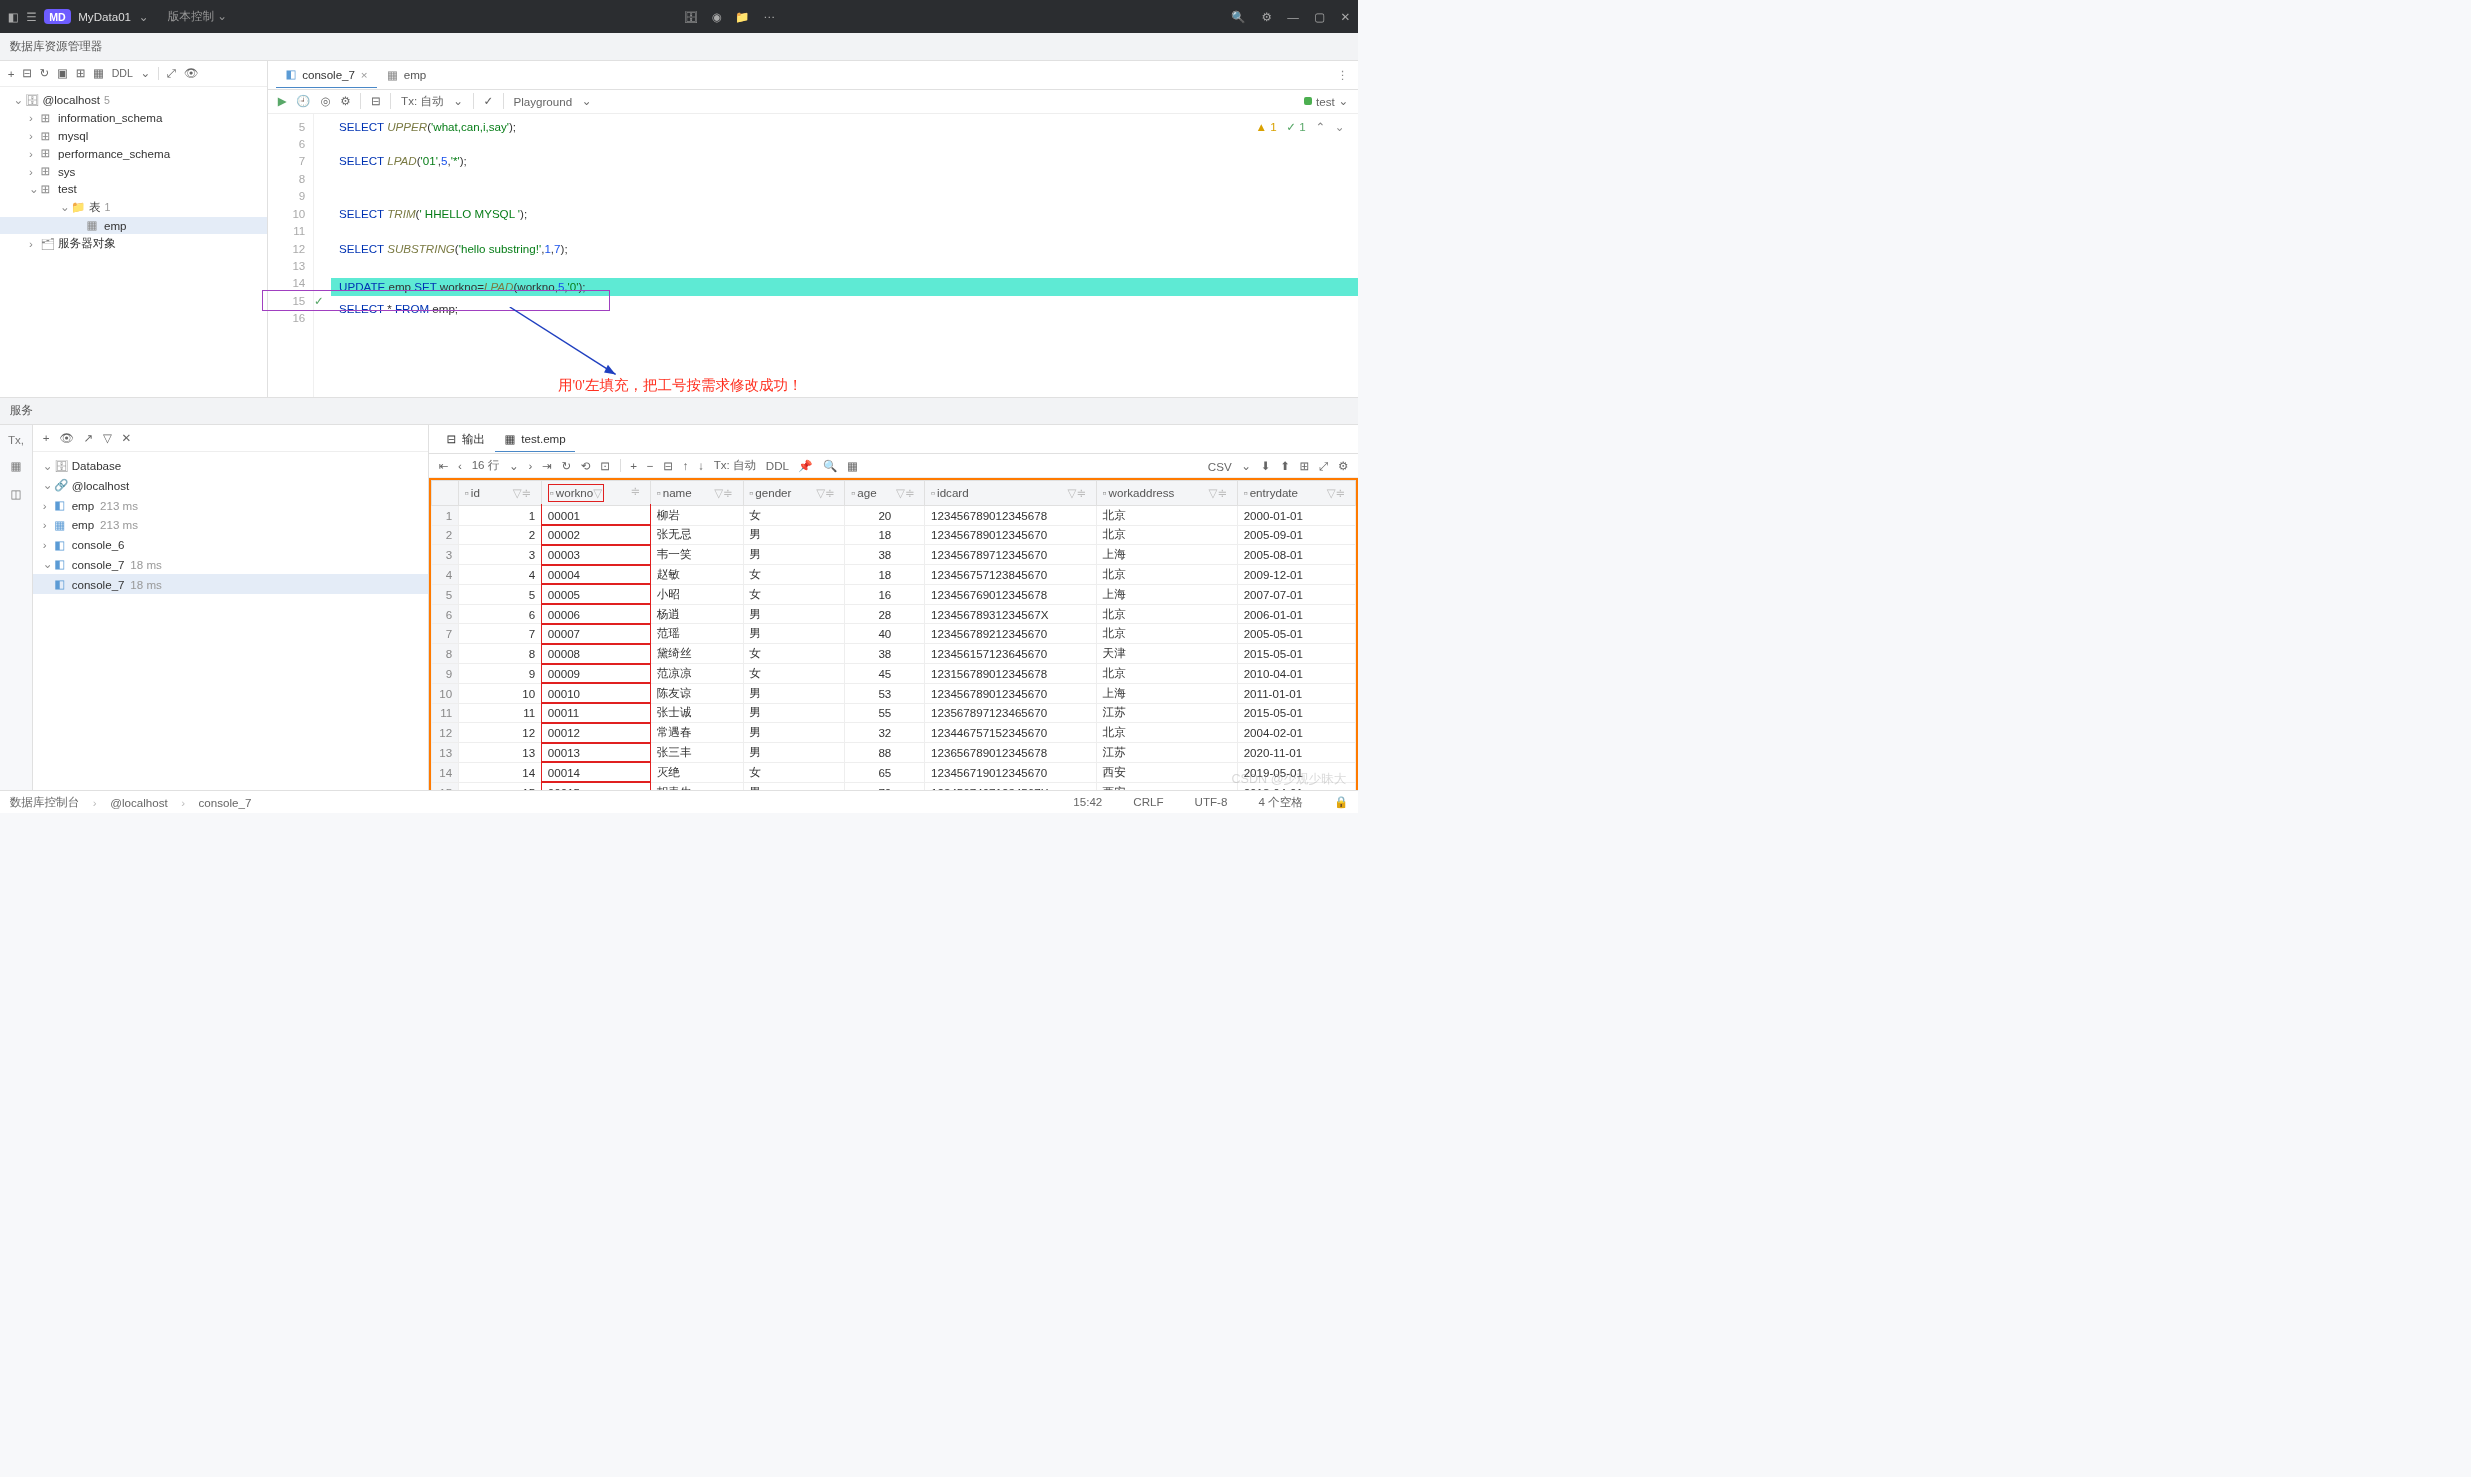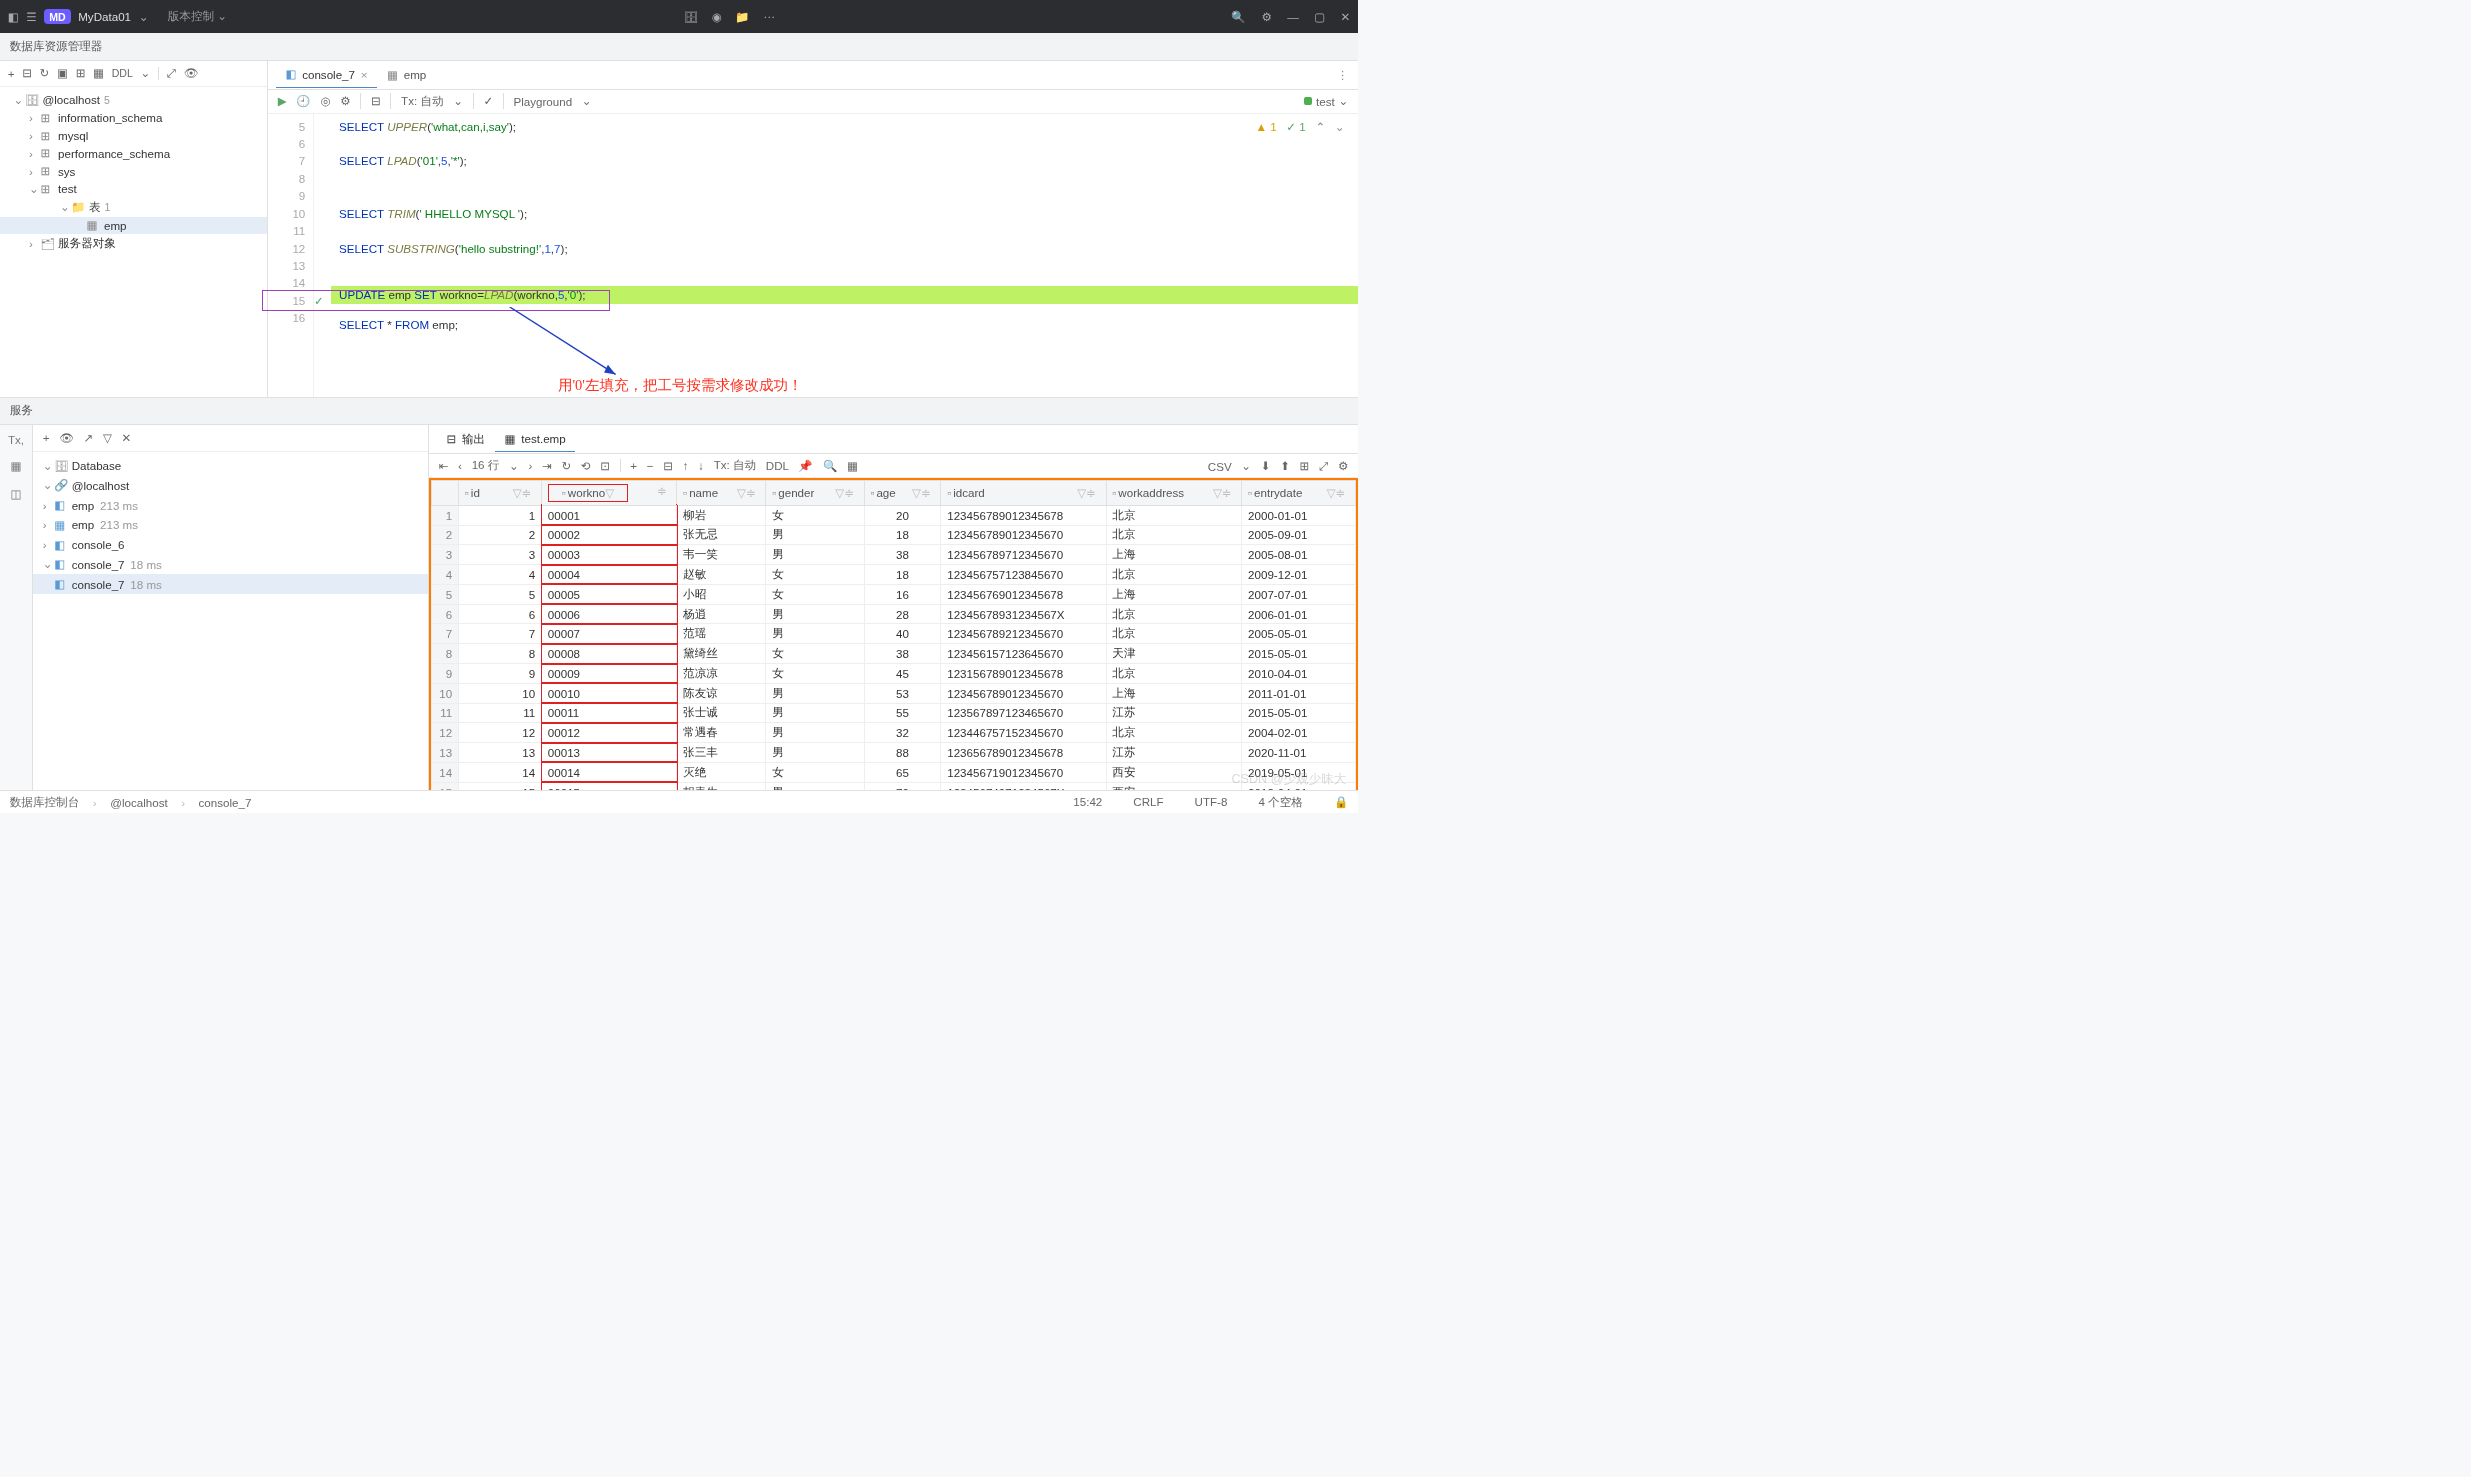--- a/index.html
+++ b/index.html
@@ -44,21 +44,21 @@
 .tgt-dot { width: 7.7px; height: 7.7px; background: #4caf50; border-radius: 1.9px; display: inline-block; }
 
 .code-area { position: relative; flex: 1; display: flex; font-family: "JetBrains Mono", Consolas, monospace; font-size: 11.6px; line-height: 17.4px; }
 .gutter { width: 46px; text-align: right; color: #aaa; padding: 3.9px 7.7px 3.9px 0; background: #fff; border-right: 1px solid #f0f0f0; }
 .glyph-col { width: 17.4px; padding-top: 3.9px; }
 .code-lines { padding: 3.9px 7.7px; flex: 1; }
 .code-lines .kw { color: #0033b3; }
 .code-lines .fn { color: #7a7a43; font-style: italic; }
 .code-lines .str { color: #067d17; }
 .code-lines .num { color: #1750eb; }
-.code-hl { background: #bef264; display: block; margin: 12px -7.7px; padding: 0 7.7px; }
+.code-hl { background: #5eead4; display: block; margin: 4px -7.7px; padding: 0 7.7px; }
 .purple-box { position: absolute; border: 1.9px solid #a040c0; }
 .annot-arrow { position: absolute; }
 .annot-text { position: absolute; color: #ff3020; font-size: 14.5px; font-family: "Microsoft YaHei"; }
 .err-badges { position: absolute; right: 13.5px; top: 3.9px; display: flex; gap: 9.7px; color: #888; }
 .err-warn { color: #d9a100; }
 .err-ok { color: #59a869; }
 
 .services-title { padding: 5.8px 9.7px; border-top: 1px solid #e0e0e0; border-bottom: 1px solid #e0e0e0; background: #f2f3f5; color: #555; }
 .services-row { display: flex; height: 388px; }
 .svc-left-rail { width: 33px; border-right: 1px solid #e0e0e0; padding-top: 7.7px; display: flex; flex-direction: column; align-items: center; gap: 13.5px; color: #777; }
@@ -79,21 +79,21 @@
 .grid-wrap { border: 2.9px solid #ff7a00; margin: 0; flex: 1; overflow: auto; }
 .grid { border-collapse: collapse; width: 100%; font-family: Consolas, monospace; font-size: 11.6px; }
 .grid th { background: #f4f5f7; border: 1px solid #e0e0e0; padding: 2.9px 5.8px; text-align: left; color: #555; font-weight: normal; position: relative; }
 .grid th .col-icon { color: #888; margin-right: 1.9px; }
 .grid th .filter-ic { float: right; color: #bbb; }
 .grid th .sort-ic { float: right; color: #bbb; margin-right: 3.9px; }
 .grid td { border: 1px solid #eee; padding: 1.9px 5.8px; white-space: nowrap; }
 .grid .rownum { background: #f4f5f7; color: #888; text-align: right; width: 27px; }
 .grid .id-col { text-align: right; width: 83px; }
 .grid .age-col { text-align: center; }
-.workno-th-box { border: 1.9px solid #e02020; padding: 1px 13px; display: inline-block; text-align: right; }
+.workno-th-box { border: 1.9px solid #e02020; padding: 1px 1px; display: inline-block; text-align: right; }
 .workno-cell-box { outline: 1px solid #e02020; }
 
 .statusbar { position: absolute; bottom: 0; left: 0; right: 0; height: 23px; border-top: 1px solid #e0e0e0; background: #fff; display: flex; align-items: center; padding: 0 9.7px; color: #666; gap: 13.5px; }
 .statusbar .crumb-sep { color: #bbb; }
 .statusbar .right { margin-left: auto; display: flex; gap: 31px; align-items: flex-start; }
 .watermark { position: absolute; right: 11.6px; bottom: 25px; color: rgba(150,150,150,0.35); font-size: 12.6px; }
 </style>
 </head>
 <body>
 

